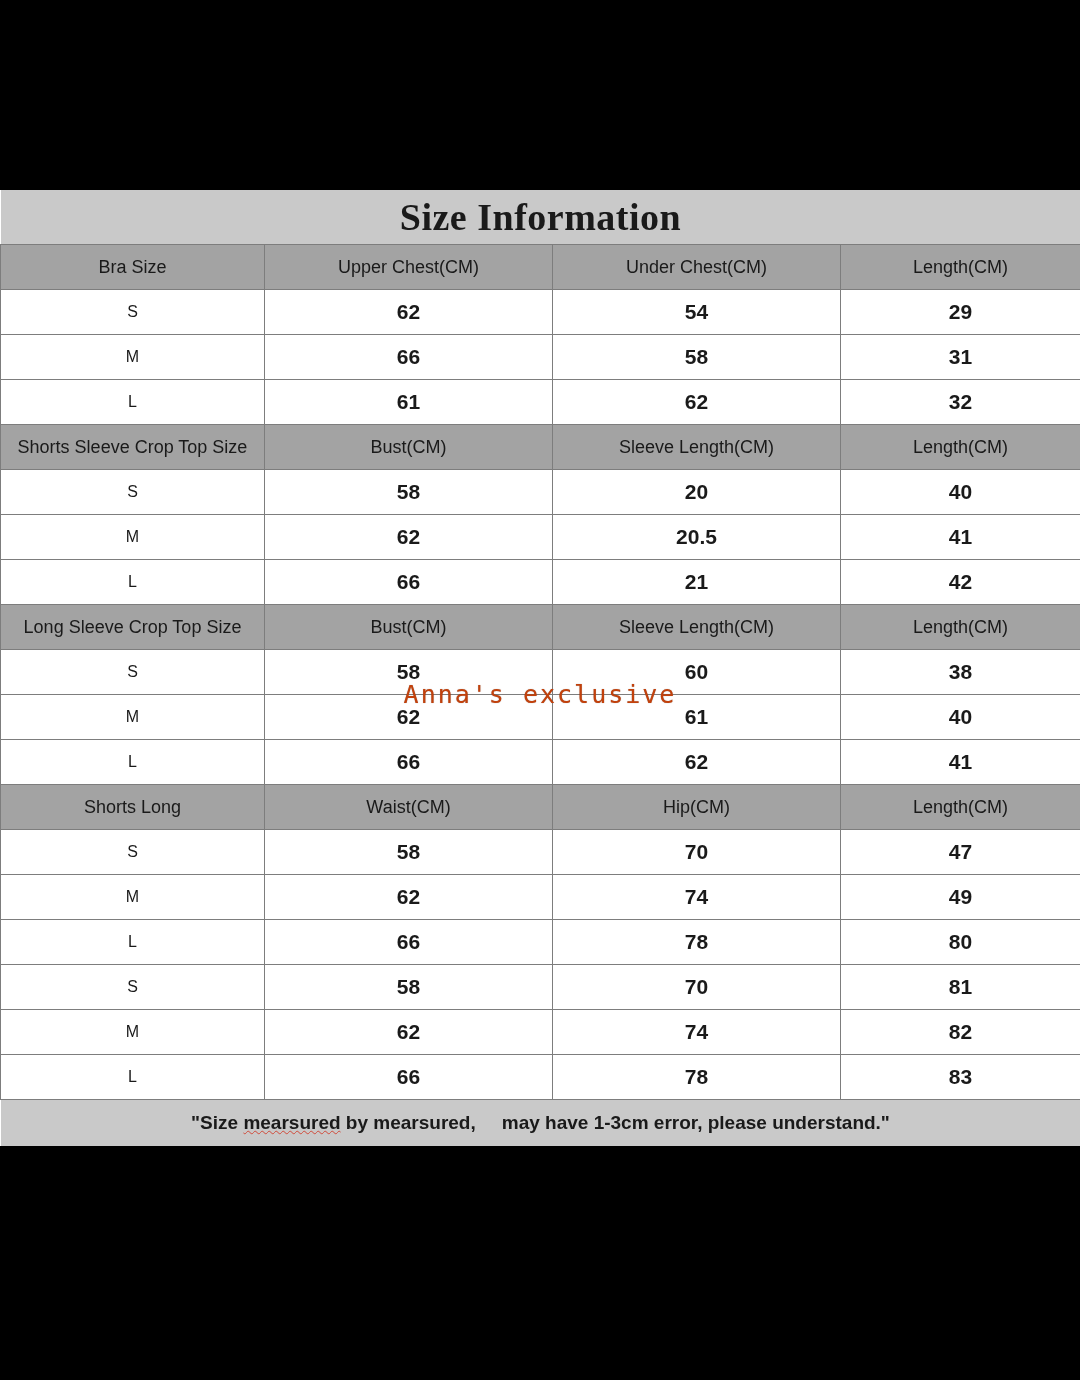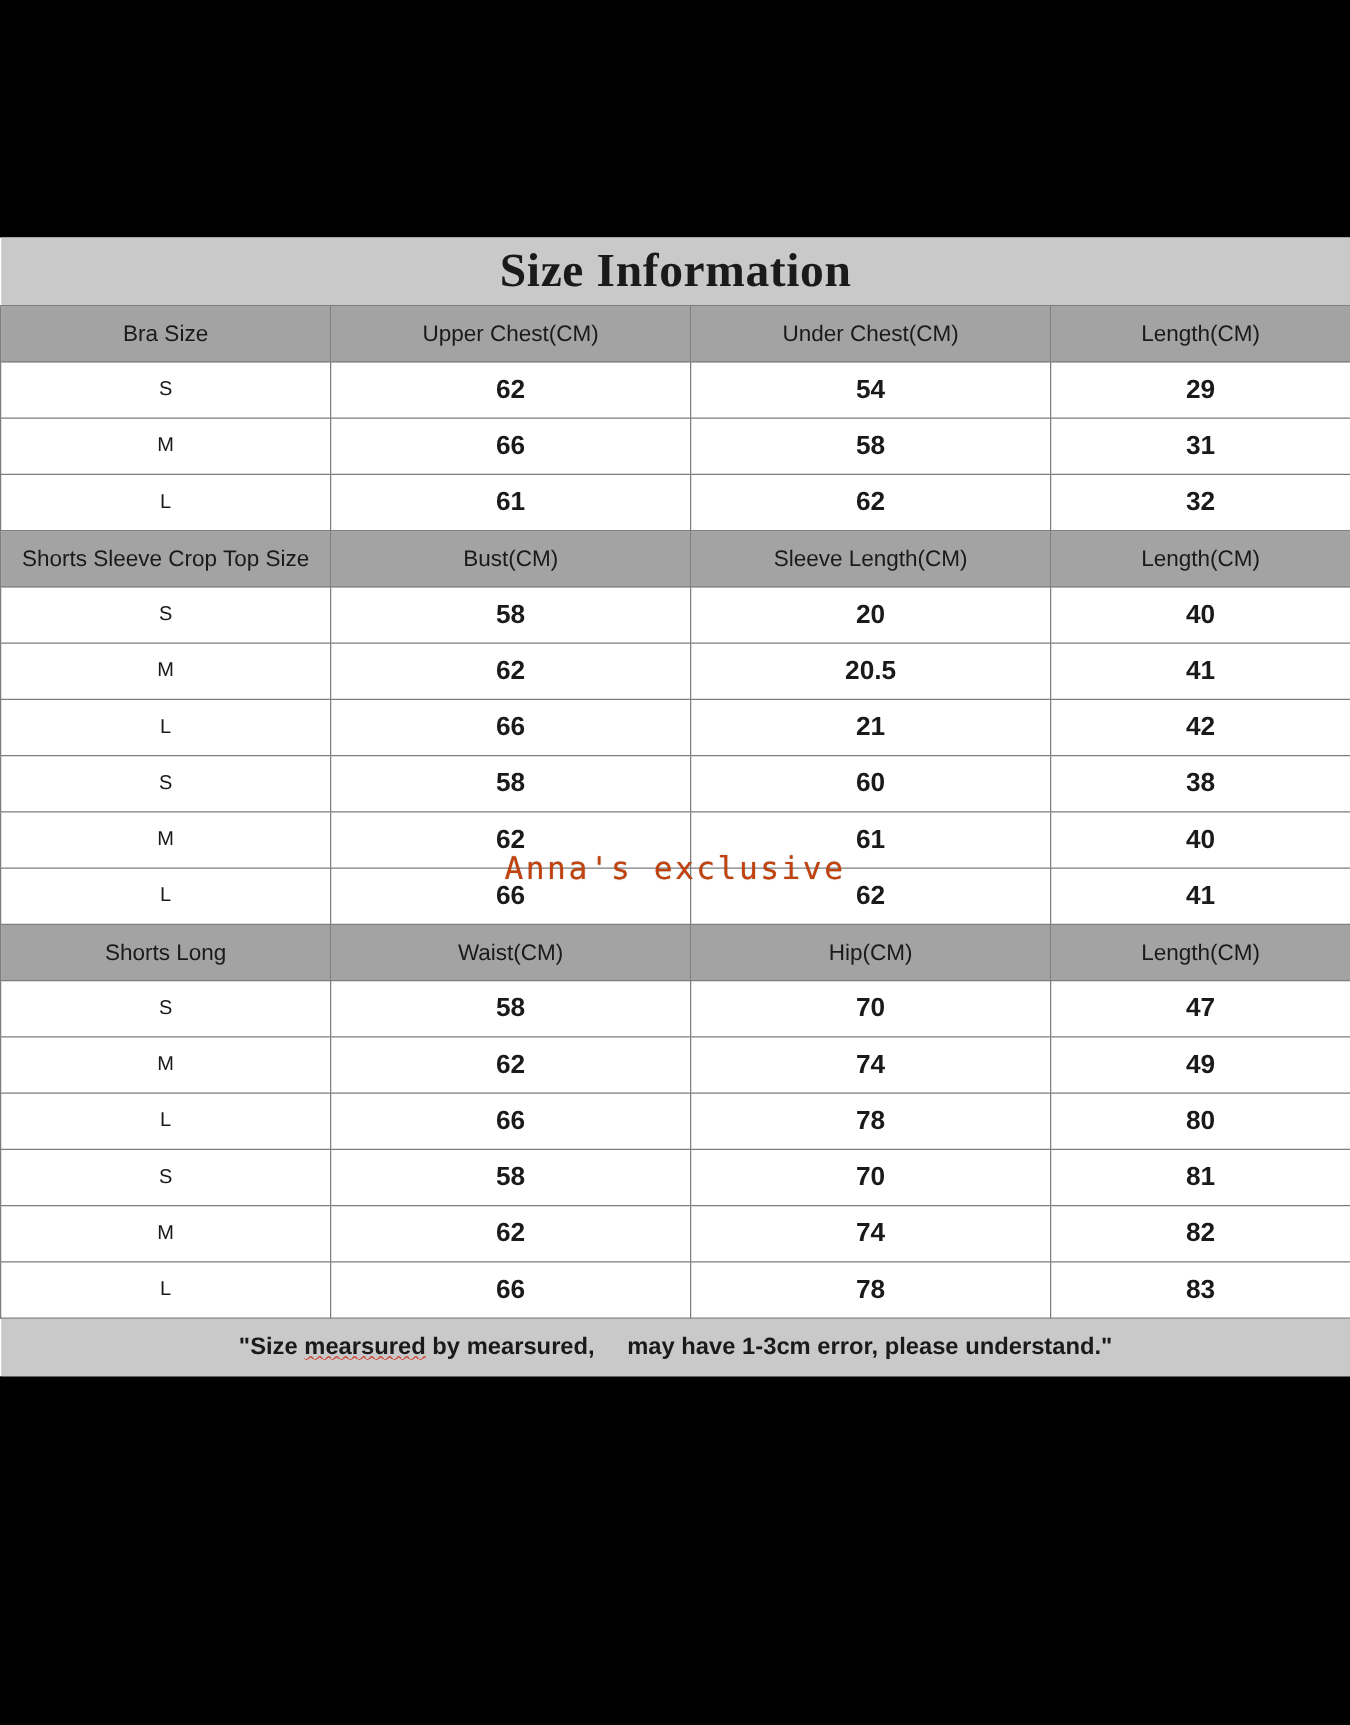--- a/index.html
+++ b/index.html
@@ -158,20 +158,26 @@
         <td class="value-cell">20.5</td>
         <td class="value-cell">41</td>
       </tr>
       <tr class="data-row">
         <td class="label-cell">L</td>
         <td class="value-cell">66</td>
         <td class="value-cell">21</td>
         <td class="value-cell">42</td>
       </tr>
 
+      <tr class="header-row">
+        <td>Long Sleeve Crop Top Size</td>
+        <td>Bust(CM)</td>
+        <td>Sleeve Length(CM)</td>
+        <td>Length(CM)</td>
+      </tr>
       <tr class="data-row">
         <td class="label-cell">S</td>
         <td class="value-cell">58</td>
         <td class="value-cell">60</td>
         <td class="value-cell">38</td>
       </tr>
       <tr class="data-row">
         <td class="label-cell">M</td>
         <td class="value-cell">62</td>
         <td class="value-cell">61</td>

